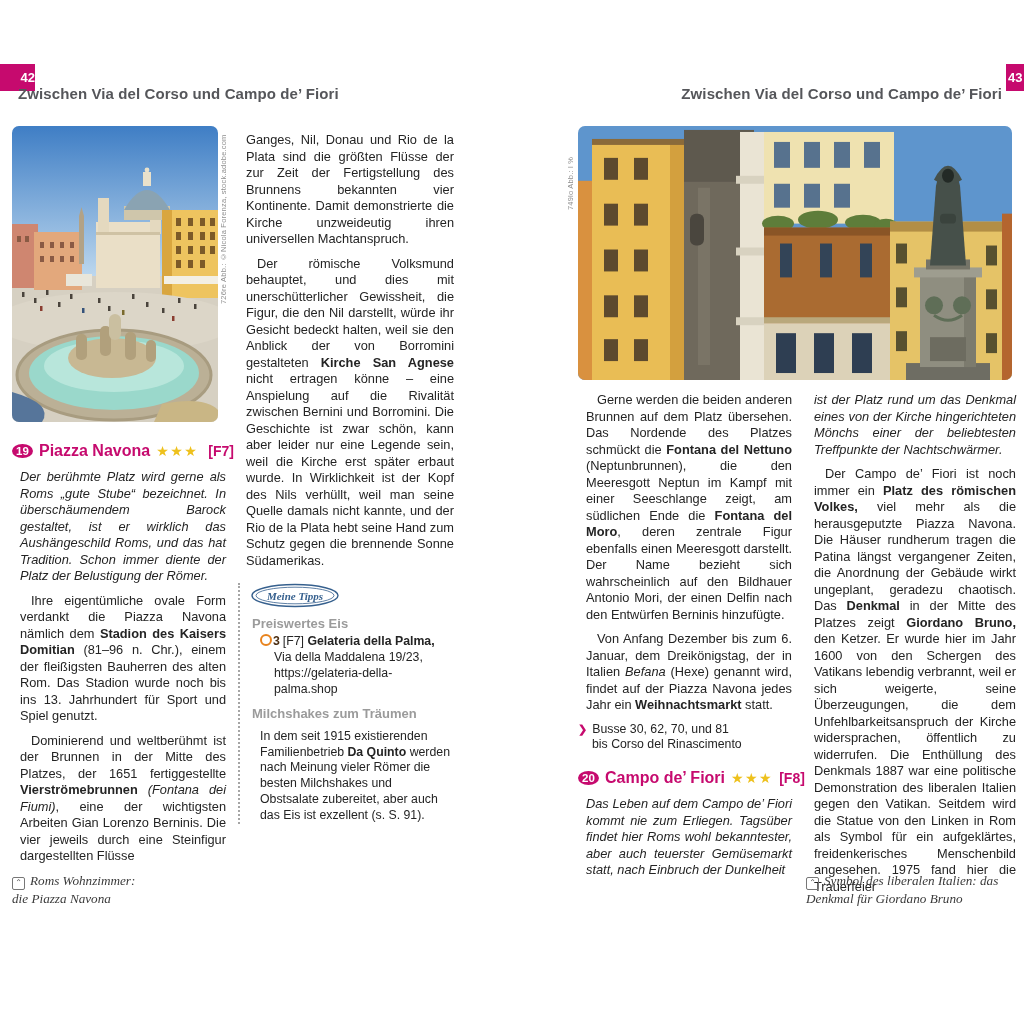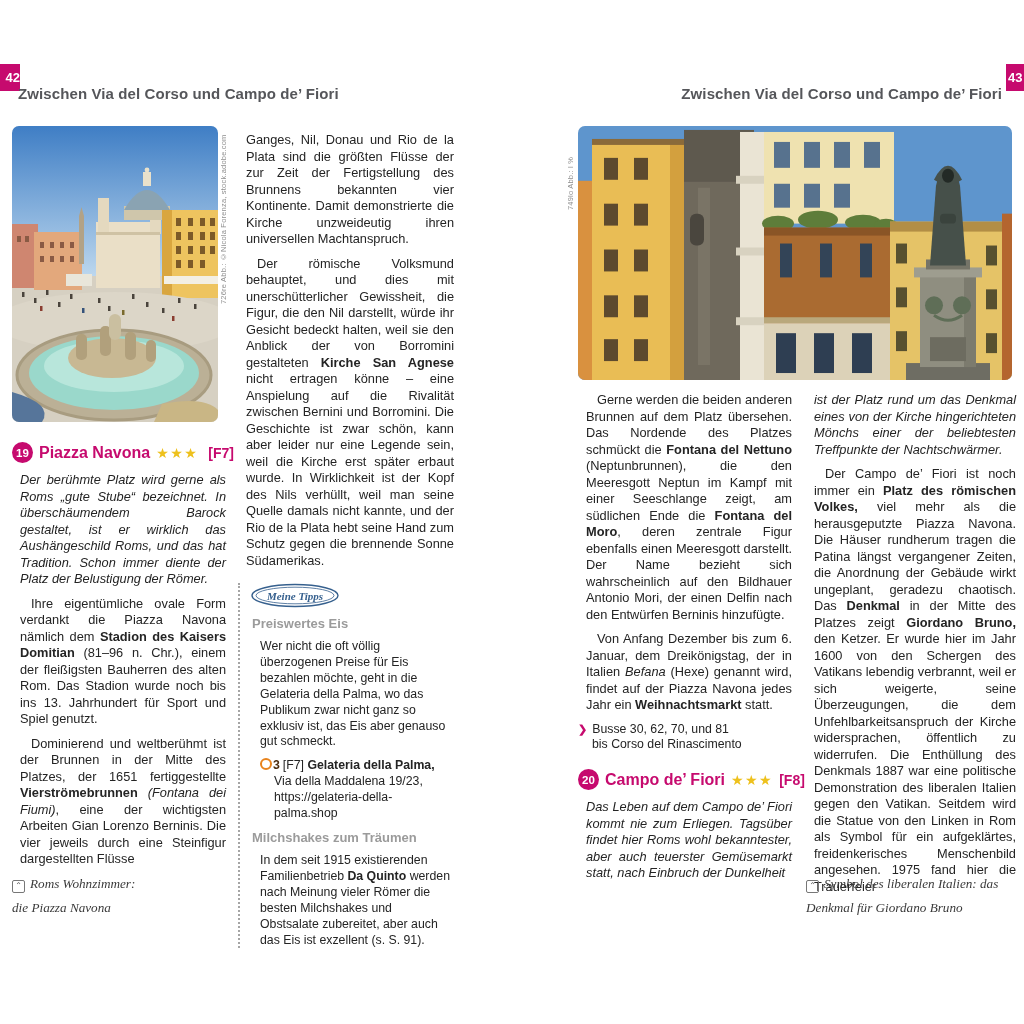--- a/index.html
+++ b/index.html
@@ -2,63 +2,63 @@
 <html><head>
 <meta charset="utf-8">
 <style>
   :root{ --mag:#c60a6e; --hdr:#55565a; --ink:#242424; --tipgray:#9b9b9b; --gold:#eec11d; }
   html,body{margin:0;padding:0;}
   body{width:1024px;height:1024px;position:relative;background:#ffffff;
        font-family:"Liberation Sans",sans-serif;overflow:hidden;}
   
   .pn{position:absolute;top:64px;height:27px;background:var(--mag);color:#fff;
       font-weight:bold;font-size:13px;display:flex;align-items:center;overflow:hidden;}
-  .pn-left{left:0;width:20px;justify-content:flex-end;}
+  .pn-left{left:0;width:35px;justify-content:flex-end;}
   .pn-right{left:1006px;width:18px;justify-content:flex-start;padding-left:2px;}
   .hdr{position:absolute;top:80px;height:27px;display:flex;align-items:center;
        font-weight:bold;font-size:15px;color:var(--hdr);letter-spacing:.1px;}
   .hdr-left{left:18px;}
   .hdr-right{left:560px;width:442px;justify-content:flex-end;}
   
   .photo{position:absolute;border-radius:7px;overflow:hidden;background:#dfe7ee;}
   .photo svg{display:block;}
   .credit{position:absolute;font-size:7.5px;color:#8f8f8f;writing-mode:vertical-rl;
           transform:rotate(180deg);letter-spacing:.2px;white-space:nowrap;}
   
   .col{position:absolute;}
   .col p{margin:8px;font-size:12.8px;line-height:16.5px;color:var(--ink);
          text-align:justify;}
   p.ind{text-indent:11px;}
   p.intro{font-style:italic;}
   .rb{font-weight:bold;} .ri{font-style:italic;}
   
   .sec-head{display:flex;align-items:center;gap:6px;margin:0 0 9px 0;}
   .sec-head.mt{margin-top:16px;}
-  .sec-num{flex:0 0 auto;width:21px;height:21px;border-radius:50%;background:var(--mag);
+  .sec-num{flex:0 0 auto;width:21px;height:14px;border-radius:50%;background:var(--mag);
            color:#fff;font-weight:bold;font-size:11.5px;display:flex;align-items:center;
            justify-content:center;}
   .sec-title{color:var(--mag);font-weight:bold;font-size:16px;white-space:nowrap;}
   .sec-stars{color:var(--gold);font-size:14px;letter-spacing:1.5px;white-space:nowrap;}
   .sec-ref{color:var(--mag);font-weight:bold;font-size:14px;margin-left:auto;}
   
   .tips{border-left:2px dotted #a5a5a5;padding-left:12px;margin-top:14px;}
   .tipbadge{display:block;margin:0 0 4px -2px;}
   .tip-h{color:var(--tipgray);font-weight:bold;font-size:13px;margin:8px 0 3px 0;}
   .tips p{font-size:12.3px;line-height:15.9px;text-align:left;}
   p.contact{padding-left:14px;text-indent:-14px;margin-top:2px;}
   .mapdot{display:inline-block;width:8px;height:8px;border:2.5px solid #e8831d;
           border-radius:50%;vertical-align:-1px;}
   .mapnum{font-weight:bold;color:#4a2c10;margin:0 3px 0 1px;}
   
   .bus{margin-top:3px;font-size:12.3px;line-height:15.8px;color:var(--ink);}
   .bus .chev{color:var(--mag);font-weight:bold;margin-right:5px;font-size:11px;}
   .bus2{padding-left:14px;}
   
   .caption{position:absolute;font-family:"Liberation Serif","DejaVu Serif",serif;
-           font-style:italic;font-size:13.2px;line-height:24px;color:#3a3a3a;}
+           font-style:italic;font-size:13.2px;line-height:18px;color:#3a3a3a;}
   .capicon{display:inline-flex;width:11px;height:11px;border:1px solid #777;border-radius:2px;
            align-items:center;justify-content:center;font-size:8px;color:#555;
            font-style:normal;margin-right:5px;vertical-align:0px;font-family:"Liberation Sans",sans-serif;}
 </style>
 </head>
 <body>
 
 <div class="pn pn-left">
     <span>42</span>
   </div>
@@ -268,21 +268,20 @@
   <p><span>Ganges, Nil, Donau und Rio de la Plata sind die größten Flüsse der zur Zeit der Fertigstellung des Brunnens bekannten vier Kontinente. Damit demonstrierte die Kirche unzweideutig ihren universellen Machtanspruch.</span></p>
   <p class="ind"><span>Der römische Volksmund behauptet, und dies mit unerschütterlicher Gewissheit, die Figur, die den Nil darstellt, würde ihr Gesicht bedeckt halten, weil sie den Anblick der von Borromini gestalteten </span><span class="rb">Kirche San Agnese</span><span> nicht ertragen könne – eine Anspielung auf die Rivalität zwischen Bernini und Borromini. Die Geschichte ist zwar schön, kann aber leider nur eine Legende sein, weil die Kirche erst später erbaut wurde. In Wirklichkeit ist der Kopf des Nils verhüllt, weil man seine Quelle damals nicht kannte, und der Rio de la Plata hebt seine Hand zum Schutz gegen die brennende Sonne Südamerikas.</span></p>
 
   <div class="tips">
     <svg class="tipbadge" width="90" height="25" viewBox="0 0 90 25">
       <ellipse cx="45" cy="12.5" rx="43" ry="11" fill="#ffffff" stroke="#36608e" stroke-width="1.4"></ellipse>
       <ellipse cx="45" cy="12.5" rx="39" ry="8.3" fill="none" stroke="#36608e" stroke-width="0.8"></ellipse>
       <text x="45" y="16.5" text-anchor="middle" font-size="11" font-style="italic" font-weight="bold" fill="#36608e" font-family="Liberation Serif, DejaVu Serif, serif">Meine Tipps</text>
     </svg>
     <div class="tip-h">Preiswertes Eis</div>
-    <p><span>Wer nicht die oft völlig überzogenen Preise für Eis bezahlen möchte, geht in die Gelateria della Palma, wo das Publikum zwar nicht ganz so exklusiv ist, das Eis aber genauso gut schmeckt.</span></p>
     <p class="contact"><span class="mapdot"></span><span class="mapnum">3</span><span><span>[F7] </span><span class="rb">Gelateria della Palma,</span><span> Via della Maddalena 19/23, https://gelateria-della-palma.shop</span></span></p>
     <div class="tip-h">Milchshakes zum Träumen</div>
     <p><span>In dem seit 1915 existierenden Familienbetrieb </span><span class="rb">Da Quinto</span><span> werden nach Meinung vieler Römer die besten Milchshakes und Obstsalate zubereitet, aber auch das Eis ist exzellent (s. S. 91).</span></p>
   </div>
 </div>
 
 <div class="col" style="left:578px;top:384px;width:222px;">
   <p class="ind"><span>Gerne werden die beiden anderen Brunnen auf dem Platz übersehen. Das Nordende des Platzes schmückt die </span><span class="rb">Fontana del Nettuno</span><span> (Neptunbrunnen), die den Meeresgott Neptun im Kampf mit einer Seeschlange zeigt, am südlichen Ende die </span><span class="rb">Fontana del Moro</span><span>, deren zentrale Figur ebenfalls einen Meeresgott darstellt. Der Name bezieht sich wahrscheinlich auf den Bildhauer Antonio Mori, der einen Delfin nach den Entwürfen Berninis hinzufügte.</span></p>
   <p class="ind"><span>Von Anfang Dezember bis zum 6. Januar, dem Dreikönigstag, der in Italien </span><span class="ri">Befana</span><span> (Hexe) genannt wird, findet auf der Piazza Navona jedes Jahr ein </span><span class="rb">Weihnachtsmarkt</span><span> statt.</span></p>
   <div class="bus">

